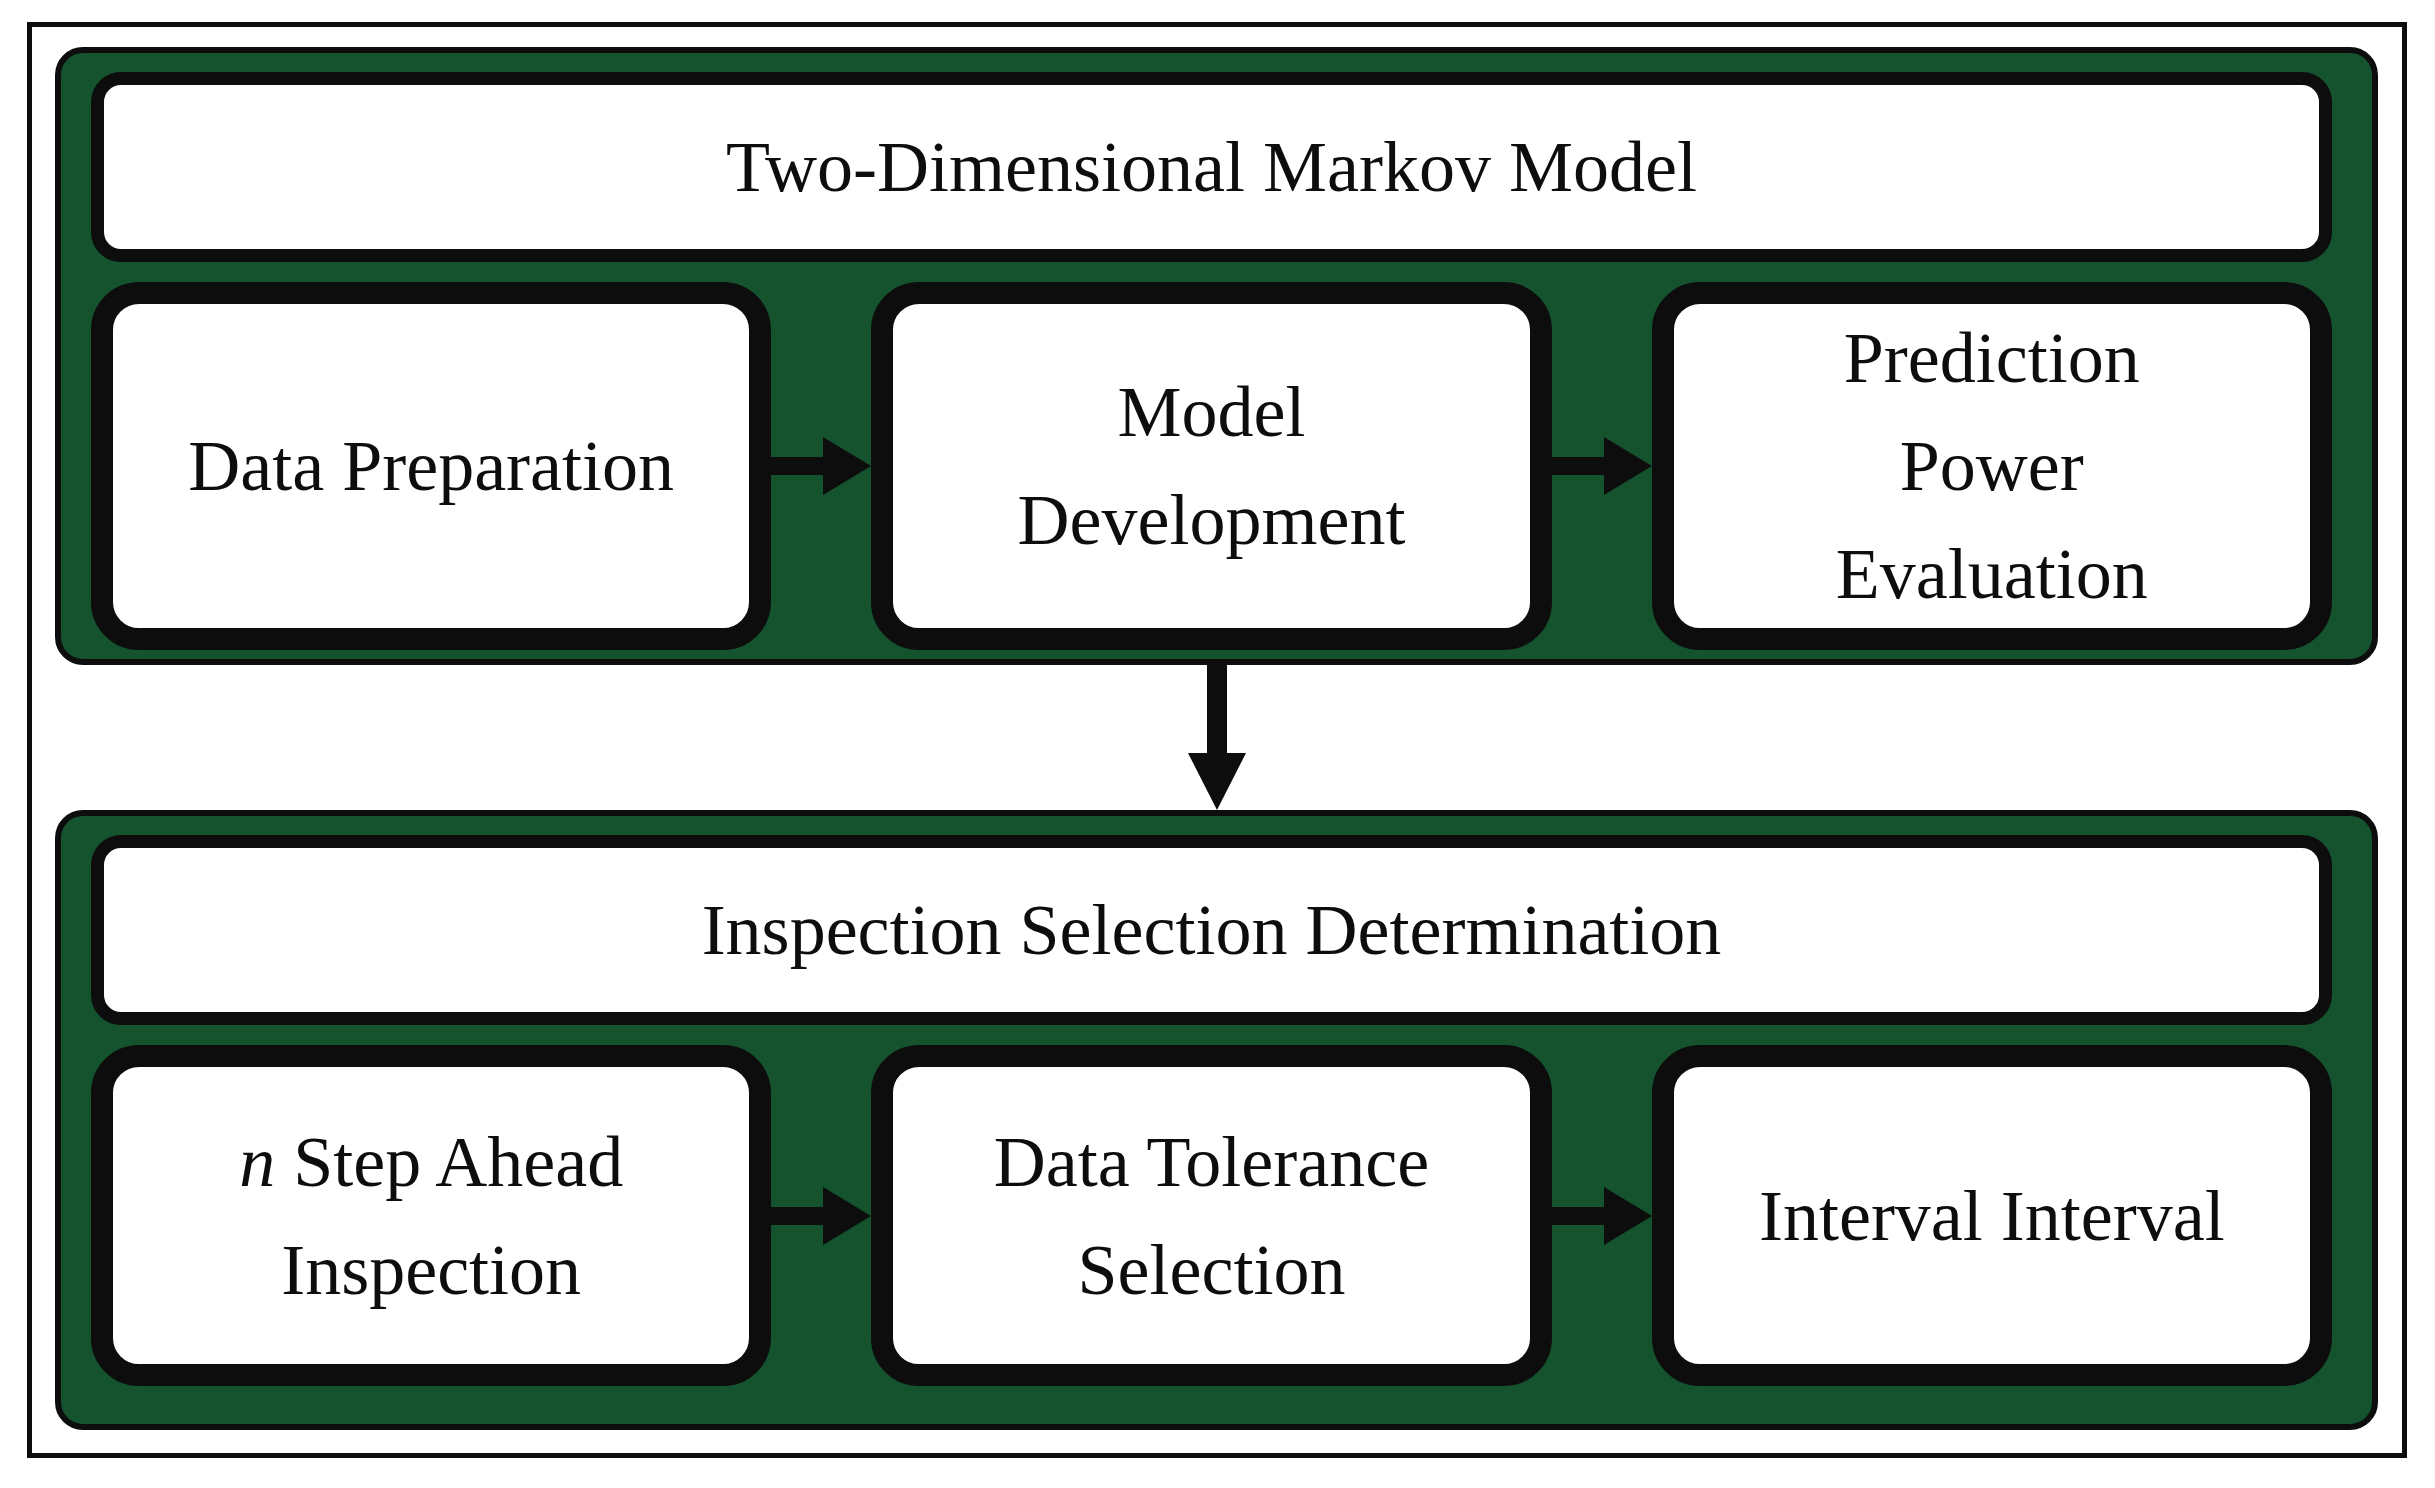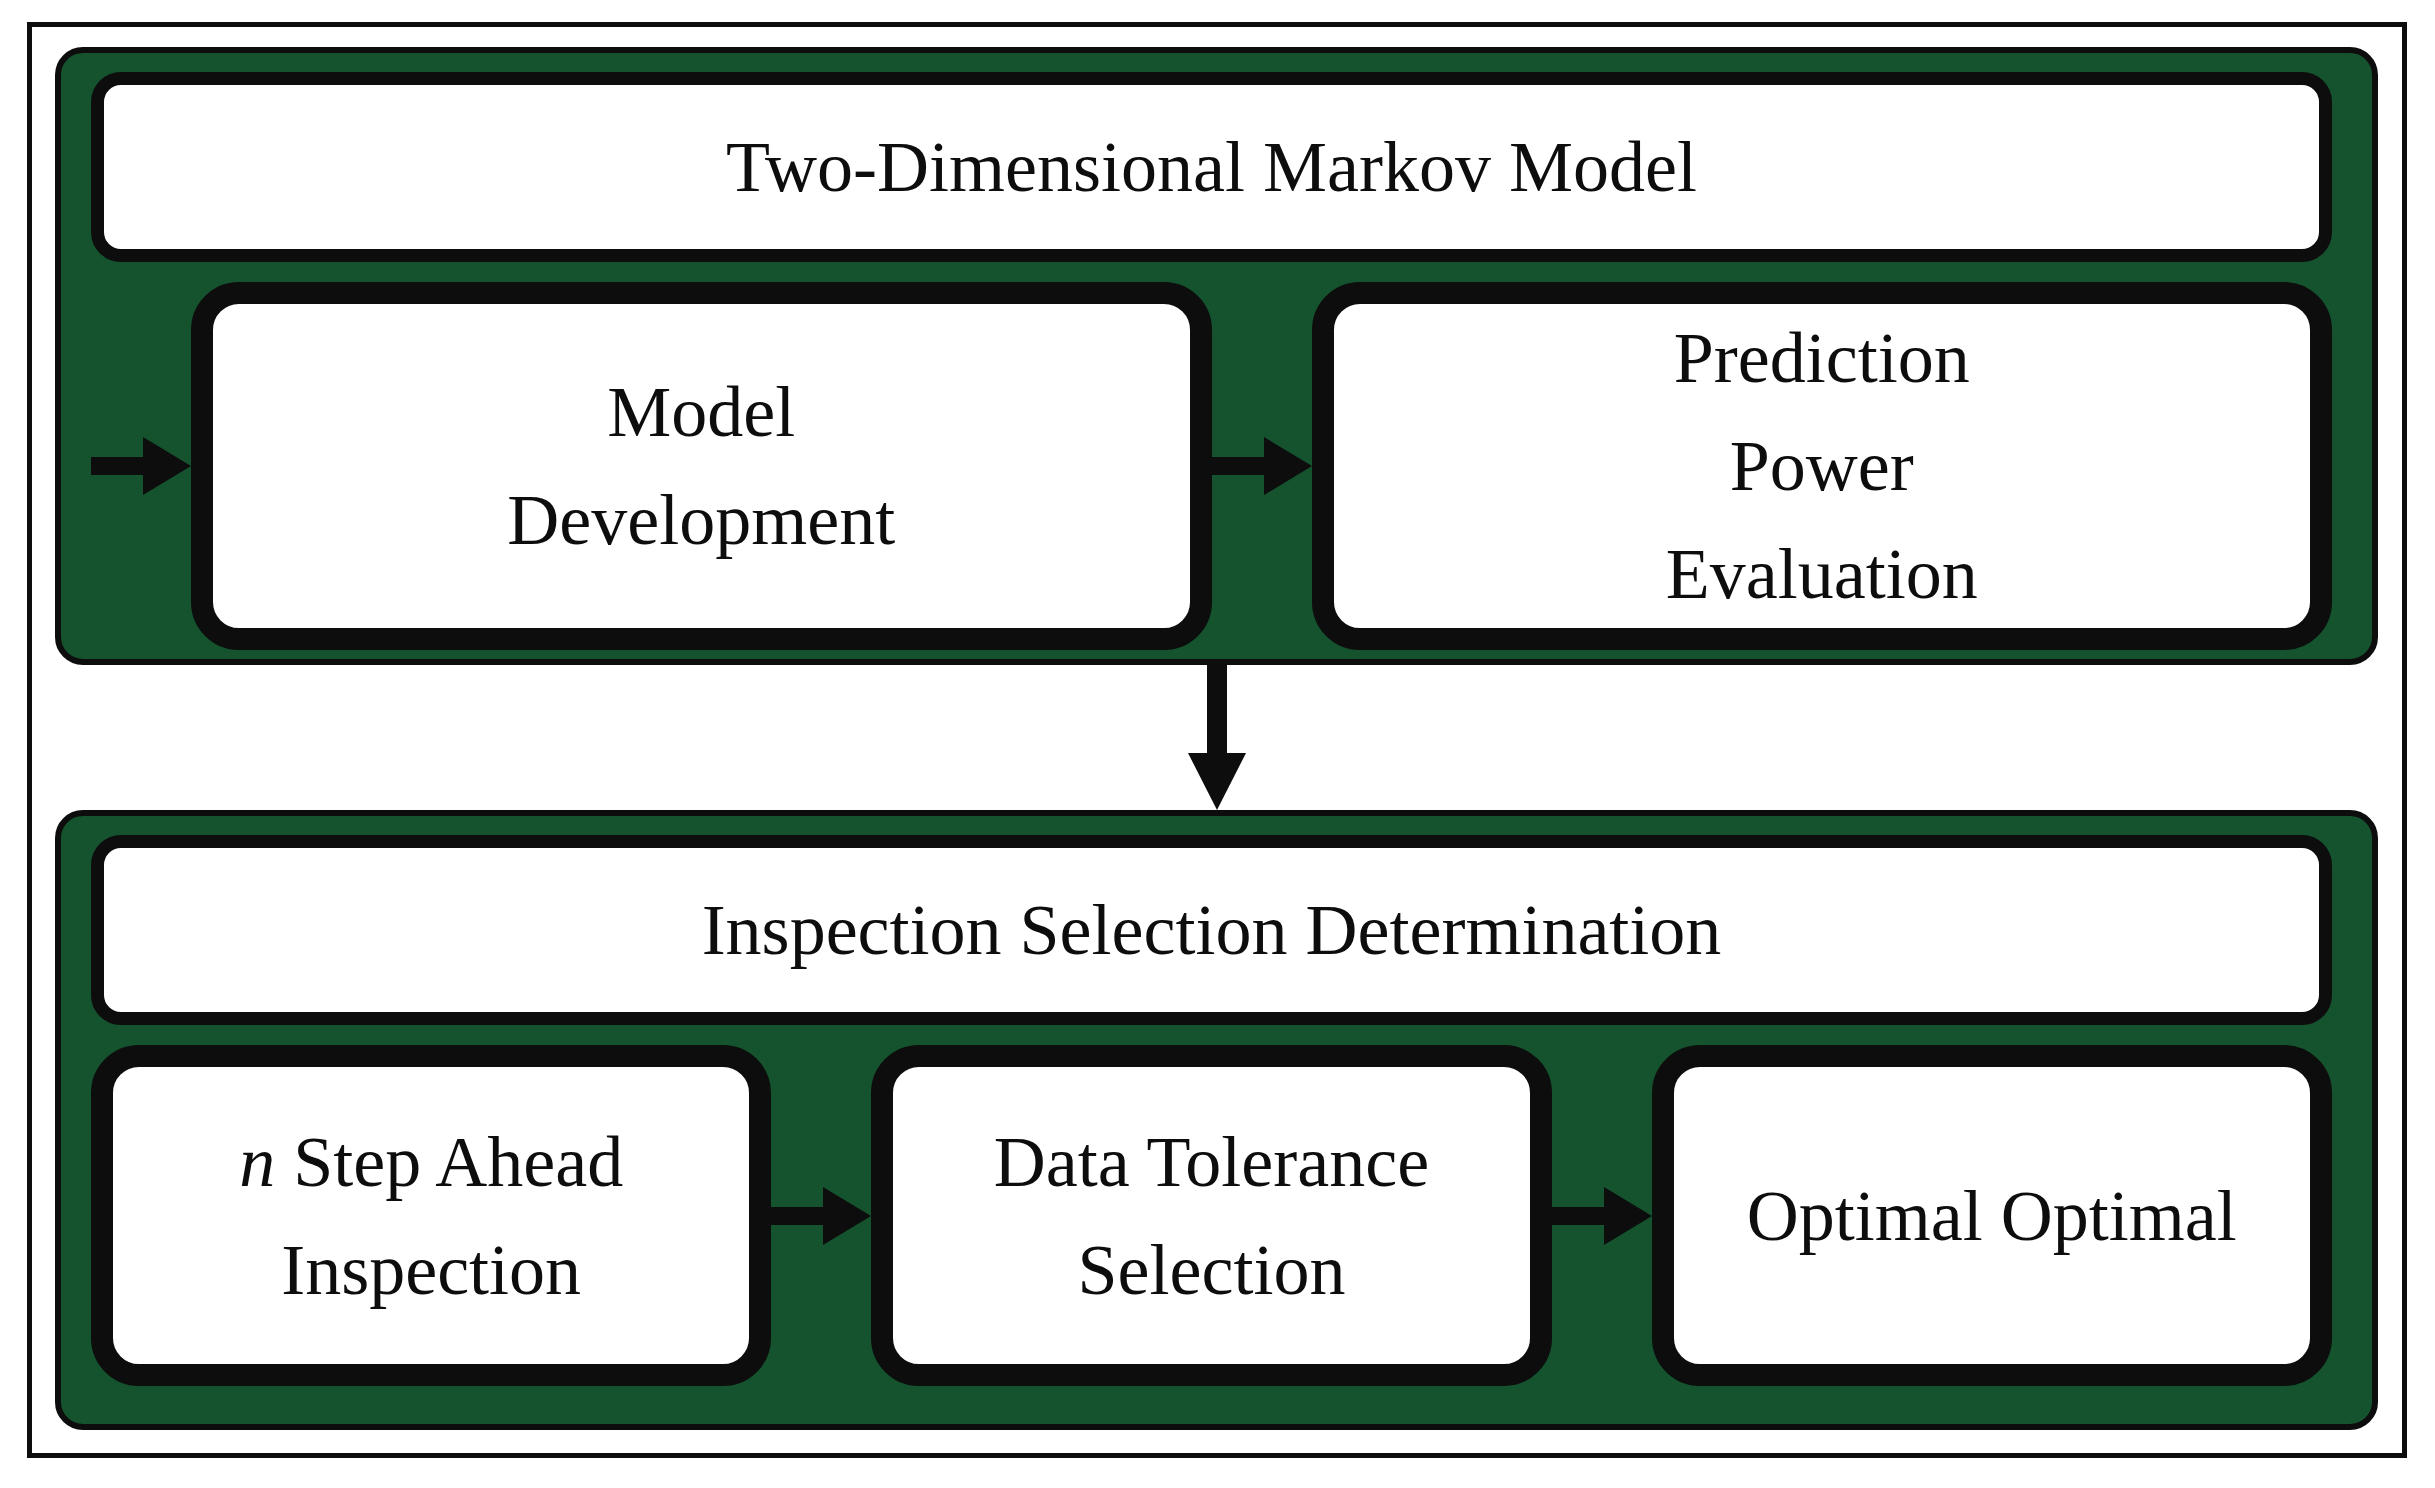--- a/index.html
+++ b/index.html
@@ -94,20 +94,23 @@
 </head>
 <body>
 
 <div class="outer-frame">
 
   <div class="panel panel-top">
     <div class="title-box">
       <span>Two-Dimensional Markov Model</span>
     </div>
     <div class="row">
+      <div class="step-box">
+        <div class="step-label">Data Preparation</div>
+      </div>
       <div class="arrow-cell">
         <svg width="100" height="60" viewBox="0 0 100 60">
           <rect class="ink" x="0" y="21" width="56" height="18"></rect>
           <polygon class="ink" points="52,1 100,30 52,59"></polygon>
         </svg>
       </div>
       <div class="step-box">
         <div class="step-label">Model
 Development</div>
       </div>
@@ -151,18 +154,18 @@
         <div class="step-label">Data Tolerance
 Selection</div>
       </div>
       <div class="arrow-cell">
         <svg width="100" height="60" viewBox="0 0 100 60">
           <rect class="ink" x="0" y="21" width="56" height="18"></rect>
           <polygon class="ink" points="52,1 100,30 52,59"></polygon>
         </svg>
       </div>
       <div class="step-box">
-        <div class="step-label">Optimal Optimal</div>
+        <div class="step-label">Interval Interval</div>
       </div>
     </div>
   </div>
 
 </div>
 
 </body></html>

